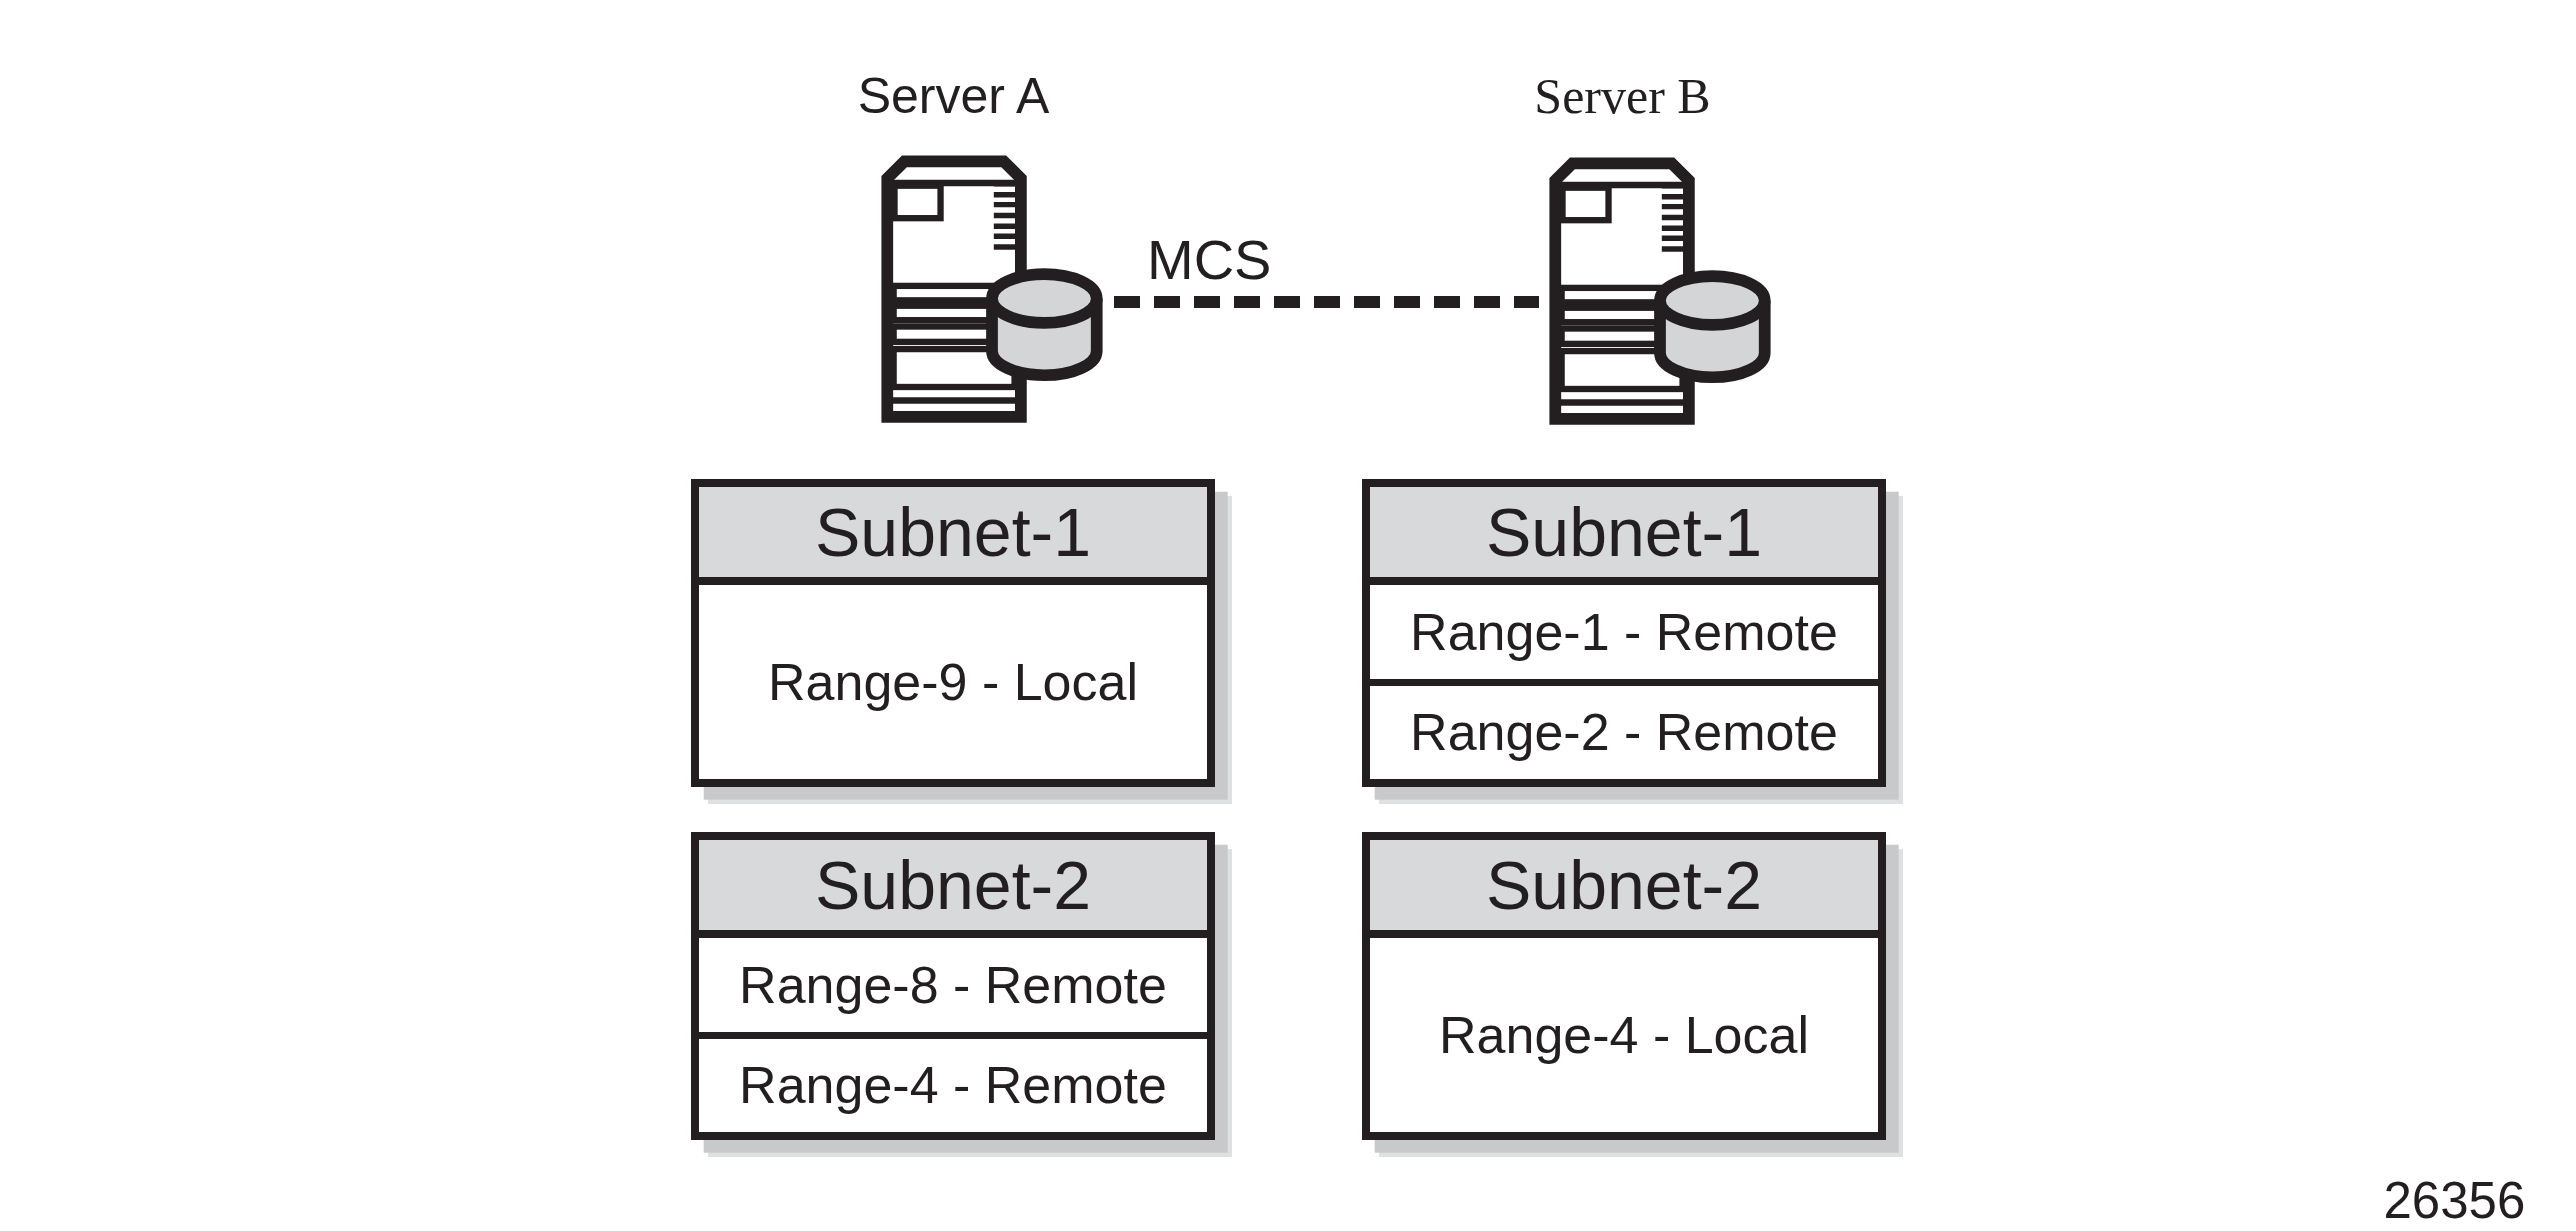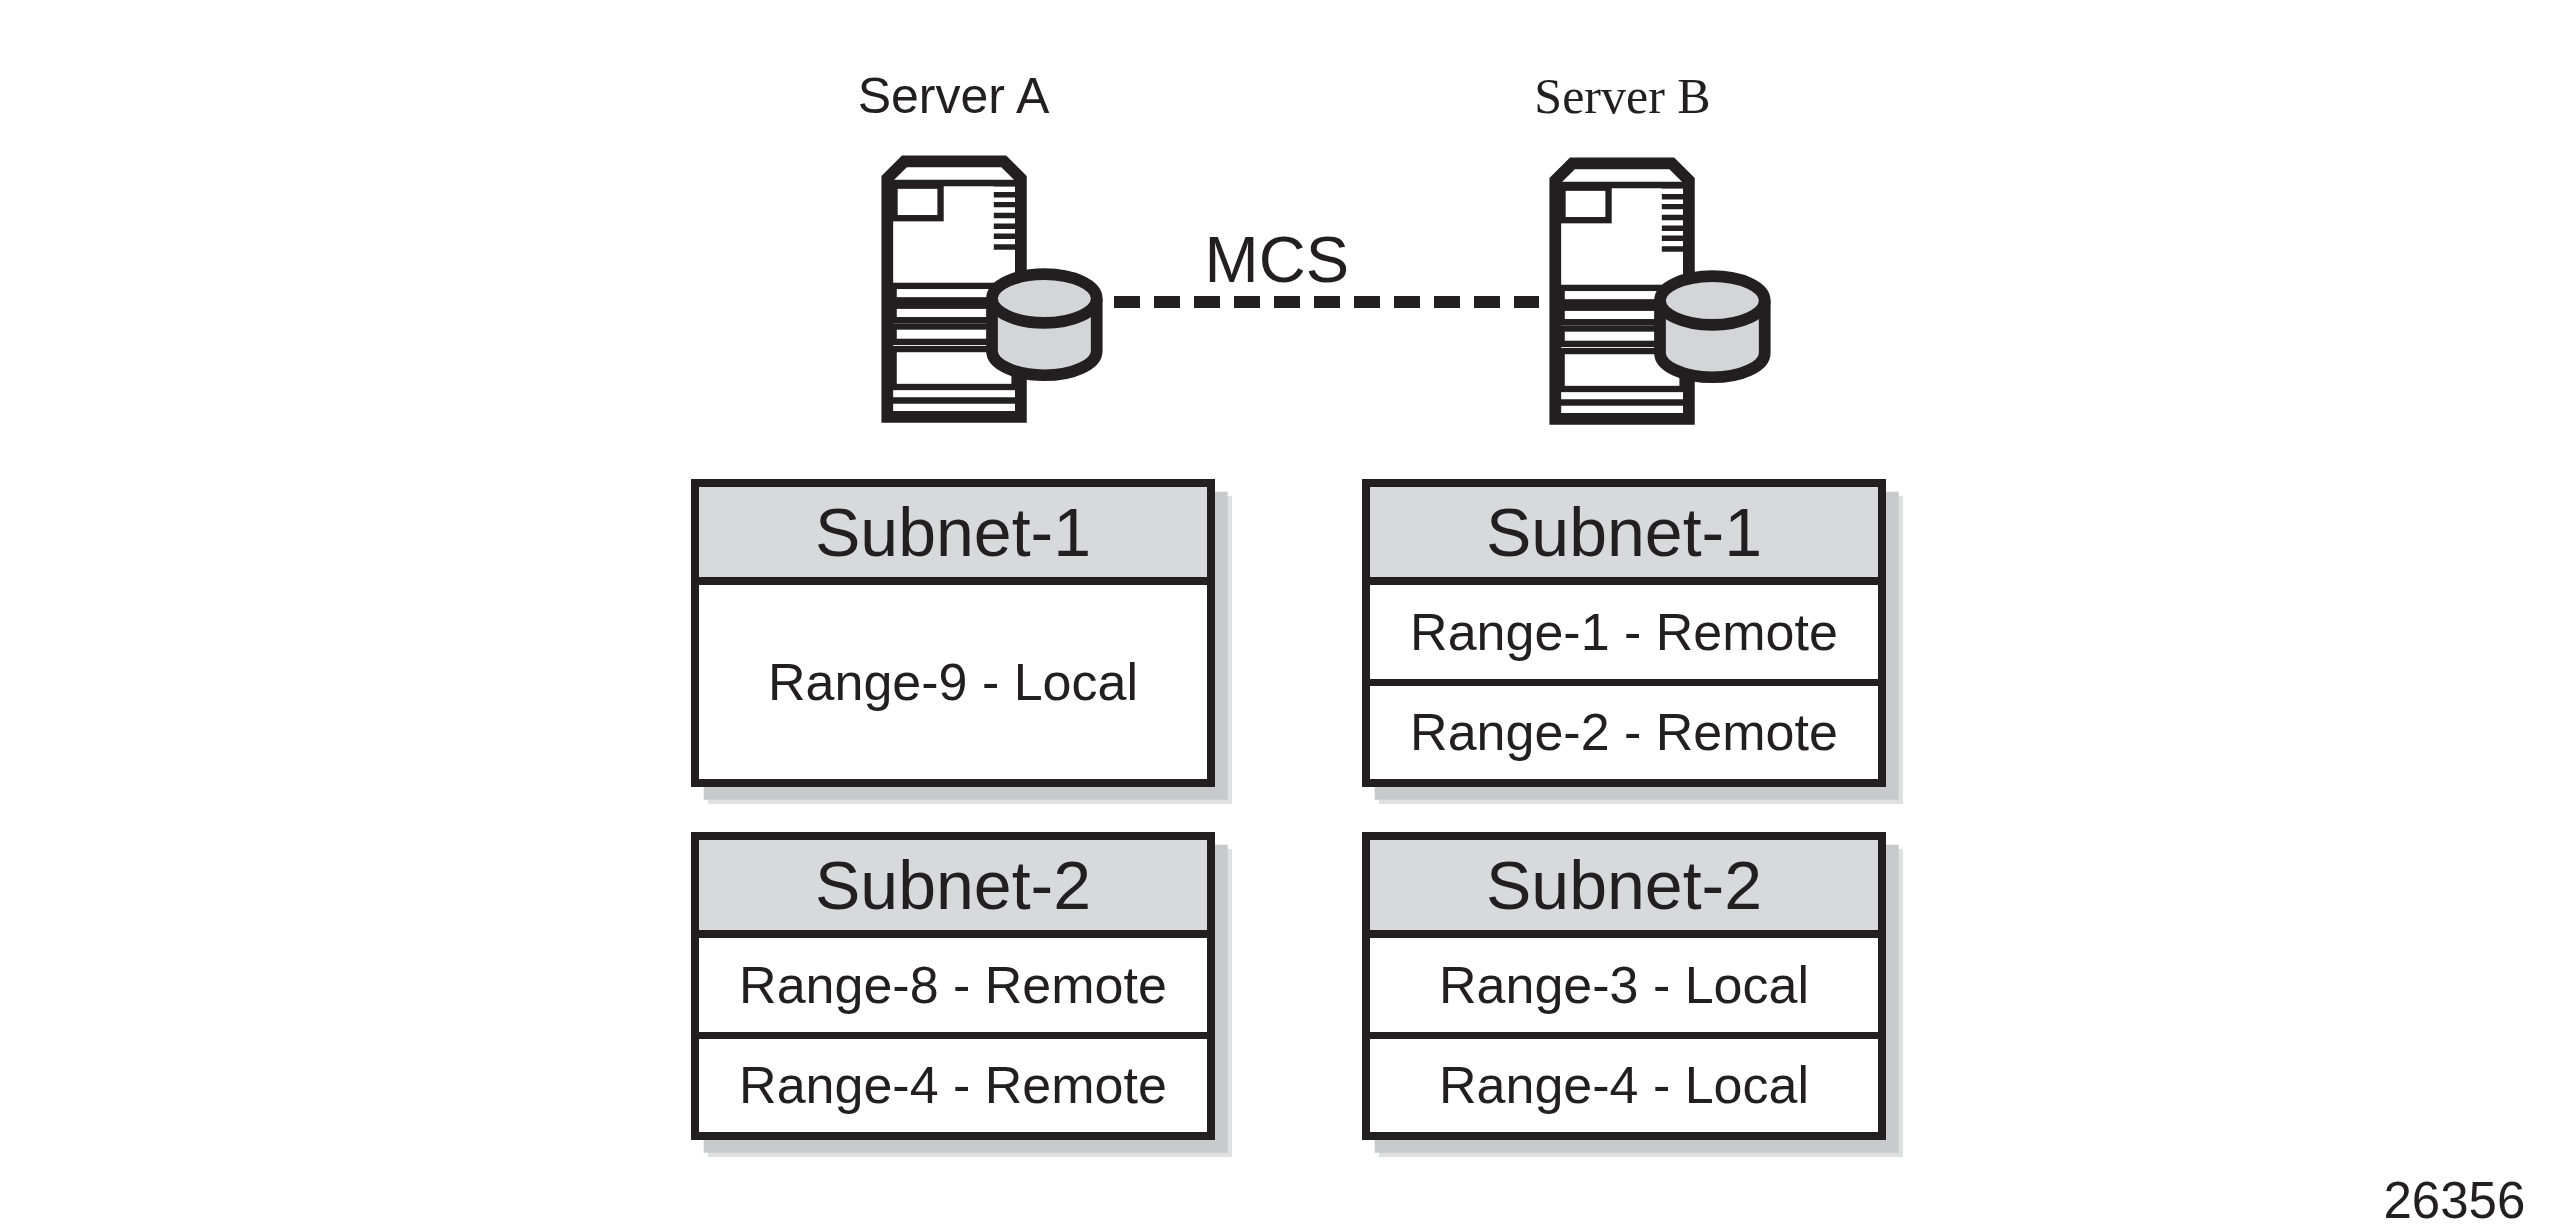--- a/index.html
+++ b/index.html
@@ -22,24 +22,24 @@
     width: 289px;
     text-align: center;
     font-size: 50px;
     line-height: 54px;
     white-space: nowrap;
   }
   #label-a { left: 809px; top: 69px; }
   #label-b { left: 1478px; top: 69px; font-family: Liberation Serif, serif; }
 
   #mcs-label {
-    left: 1078px; top: 228px;
+    left: 1147px; top: 228px;
     width: 271px;
-    text-align: right;
-    font-size: 65px;
+    text-align: left;
+    font-size: 56px;
     line-height: 63px;
   }
   #mcs-line {
     left: 1114px; top: 296px;
     width: 425px; height: 11.8px;
     background: repeating-linear-gradient(to right, #231f20 0 26px, transparent 26px 40px);
   }
 
   #icon-a { left: 879px;  top: 155px; }
   #icon-b { left: 1547px; top: 157px; }
@@ -157,20 +157,19 @@
   </div>
 
   <div class="nettable" id="table-a2">
     <div class="hdr">Subnet-2</div>
     <div class="row">Range-8 - Remote</div>
     <div class="row">Range-4 - Remote</div>
   </div>
 
   <div class="nettable" id="table-b2">
     <div class="hdr">Subnet-2</div>
-    <div class="row">Range-3 - Local</div>
     <div class="row">Range-4 - Local</div>
   </div>
 
   <div class="abs" id="figure-number">26356</div>
 
 </div>
 
 
 </body></html>

